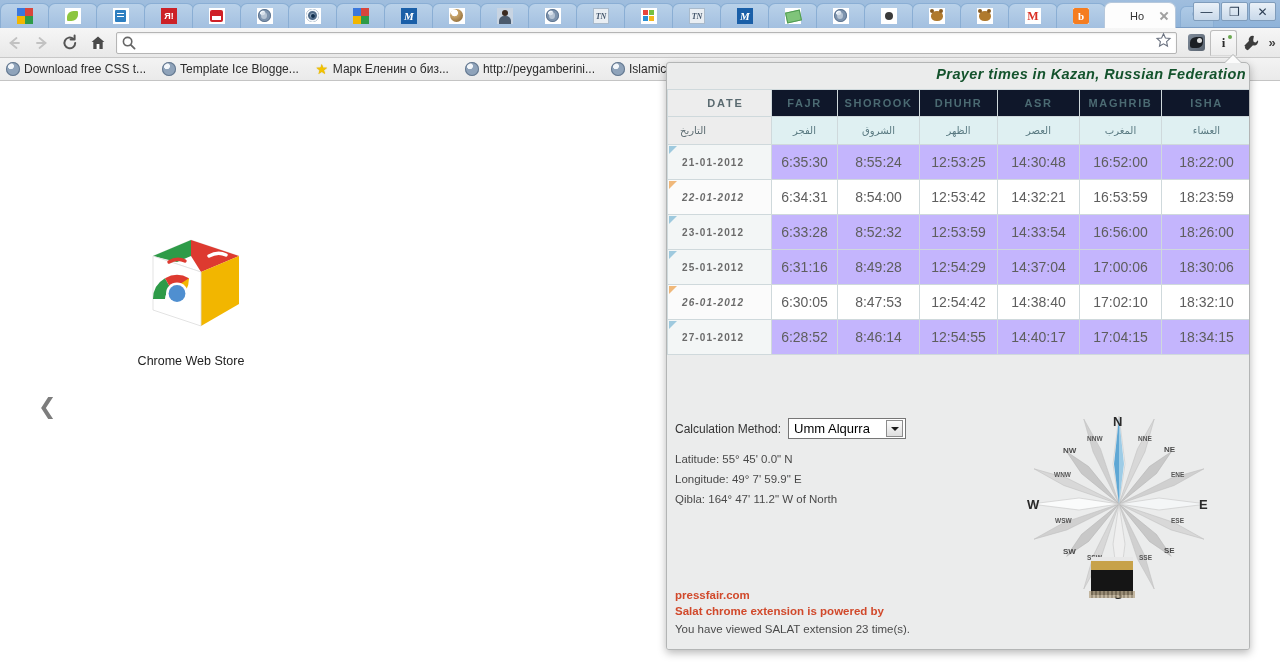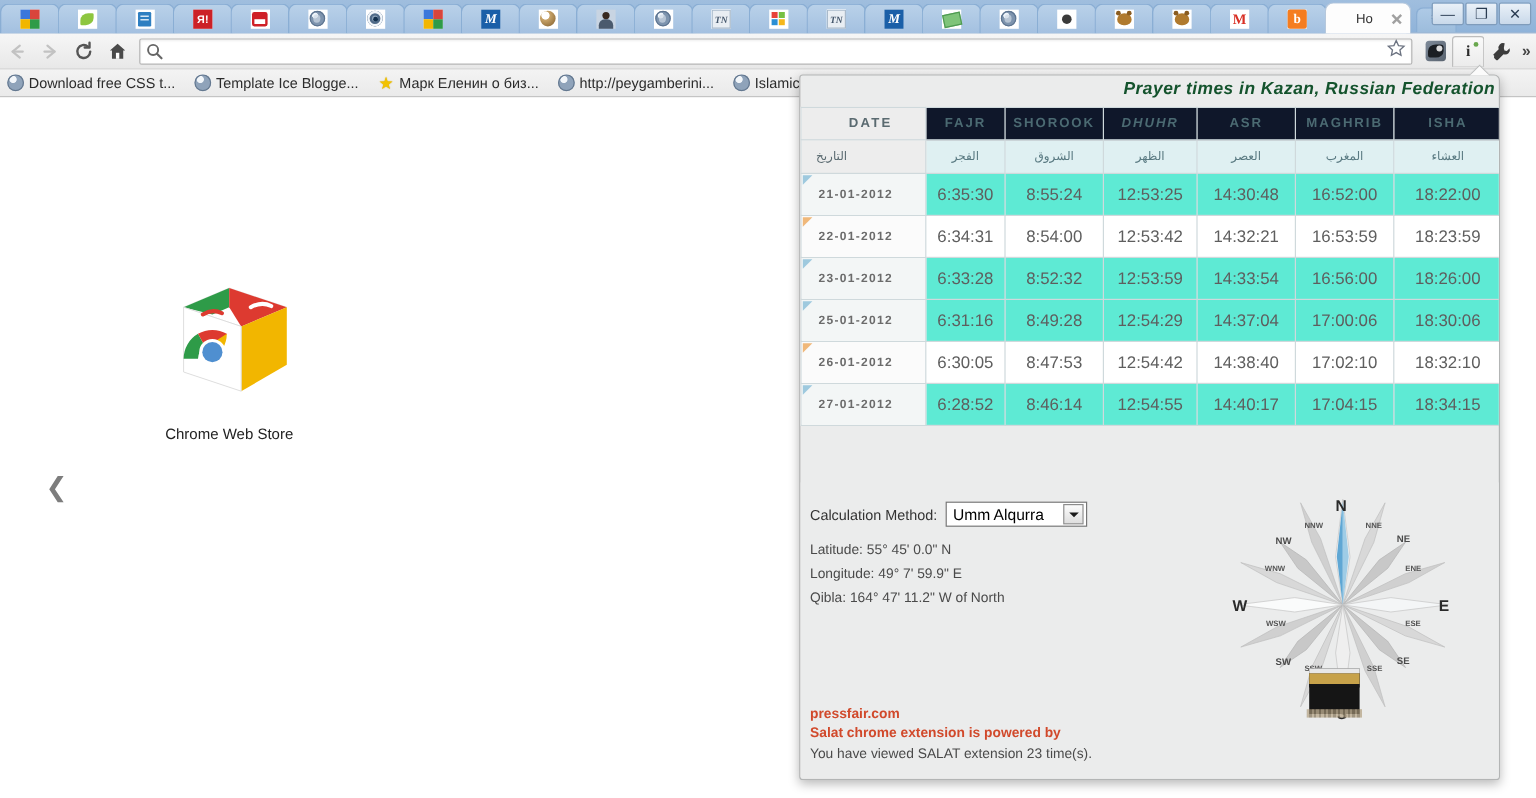--- a/index.html
+++ b/index.html
@@ -284,37 +284,37 @@
   table.prayer th.ar {
     background: #dff0f2; color: #5a7a82;
     font: 10px "DejaVu Sans", "Liberation Sans", sans-serif;
     height: 28px; letter-spacing: 1px;
   }
   table.prayer th.ar.datecol {
     background: #ededed; color: #5a6a70; text-align: left; padding-left: 12px;
   }
   table.prayer td {
     height: 35px; font-size: 14px; color: #5e5e5e;
-    background: #5eead4;
+    background: #c4b5fd;
   }
   table.prayer td.date {
     background: #f3f6f6; color: #6b6b6b;
     font: bold 10px "Liberation Sans", sans-serif;
     letter-spacing: 1.1px; text-align: left; padding-left: 14px;
     position: relative;
   }
   table.prayer td.date::before {
     content:""; position:absolute; left:1px; top:1px;
     width:0; height:0;
     border-left: 8px solid #9ec9de;
     border-bottom: 8px solid transparent;
   }
   table.prayer tr.odd td.date::before { border-left-color: #f0b87a; }
   table.prayer tr.odd td { background: #fff; }
-  table.prayer tr.odd td.date { background: #fbfbfb; }
+  table.prayer tr.odd td.date { background: #fbfbfb; font-style: italic; }
 
   
   #lower {
     position: absolute; left: 0; top: 339px; width: 584px; height: 249px;
     background: #ebecec;
   }
   #calcrow {
     position: absolute; left: 8px; top: 16px;
     display: flex; align-items: center; gap: 7px;
   }
@@ -576,21 +576,21 @@
 <div id="popup-arrow"></div>
 <div id="popup">
   <div id="popup-title">Prayer times in Kazan, Russian Federation</div>
 
   <table class="prayer">
     <thead>
       <tr id="hdr-en">
           <th class="en datecol" style="width: 104px;">DATE</th>
           <th class="en" style="width: 66px;">FAJR</th>
           <th class="en" style="width: 82px;">SHOROOK</th>
-          <th class="en" style="width: 78px; font-style: italic;">DHUHR</th>
+          <th class="en" style="width: 78px;">DHUHR</th>
           <th class="en" style="width: 82px;">ASR</th>
           <th class="en" style="width: 82px;">MAGHRIB</th>
           <th class="en" style="width: 90px;">ISHA</th>
         </tr>
       <tr id="hdr-ar">
           <th class="ar datecol">التاريخ</th>
           <th class="ar">الفجر</th>
           <th class="ar">الشروق</th>
           <th class="ar">الظهر</th>
           <th class="ar">العصر</th>

